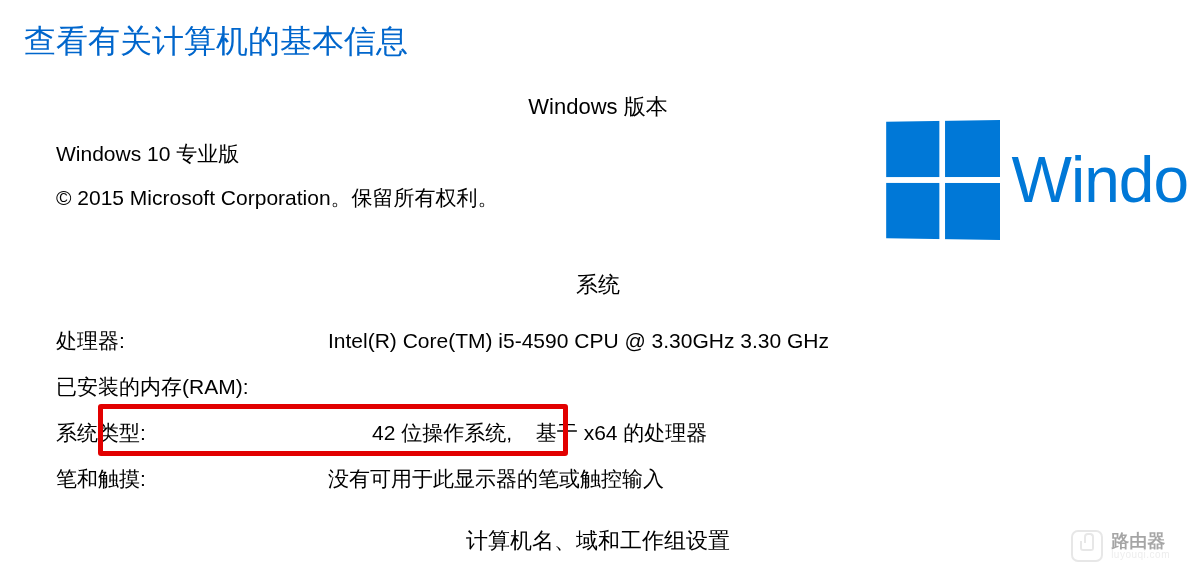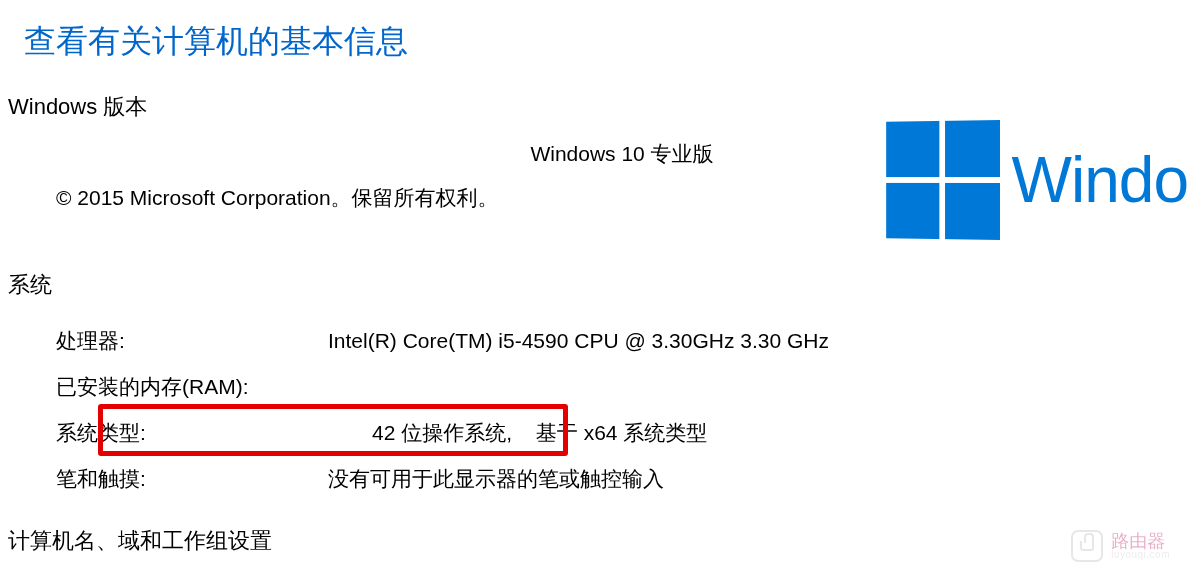--- a/index.html
+++ b/index.html
@@ -15,27 +15,27 @@
     }
     .page-title {
       color: #0066cc;
       font-size: 32px;
       font-weight: 400;
       padding: 20px 0 10px 24px;
     }
     .section-heading {
       font-size: 22px;
       padding: 18px 0 18px 8px;
+      text-align: center;
     }
     .indent-block {
       padding-left: 56px;
     }
     .edition {
       margin-bottom: 16px;
-      text-align: center;
     }
     .copyright {
       margin-bottom: 10px;
       margin-top: 16px;
     }
     .logo-block {
       position: absolute;
       top: 120px;
       right: 0;
       display: flex;
@@ -115,21 +115,21 @@
     .wm-icon-inner::before{
       content:"";
       position:absolute;
       top:-8px;left:2px;
       width:6px;height:8px;
       border:2px solid #bbb;
       border-bottom:none;
       border-radius:4px 4px 0 0;
     }
     .wm-text { display:flex;flex-direction:column;line-height:1; }
-    .wm-text .big { font-size:18px;color:#be185d;font-weight:400; }
+    .wm-text .big { font-size:18px;color:#000000;font-weight:700; }
     .wm-text .small { font-size:10px;color:#ccc;letter-spacing:0.5px; }
   </style>
 </head>
 <body>
 
 <div class="page-title">查看有关计算机的基本信息</div>
 
 <div class="section-heading">Windows 版本</div>
 <div class="indent-block">
   <div class="edition">Windows 10 专业版</div>
@@ -153,21 +153,21 @@
     <div class="kv-value">Intel(R) Core(TM) i5-4590 CPU @ 3.30GHz   3.30 GHz</div>
   </div>
   <div class="kv-row">
     <div class="kv-label">已安装的内存(RAM):</div>
   </div>
   <div class="kv-row sys-type-row">
     <div class="highlight-box"></div>
     <div class="kv-label">系统类型:</div>
     <div class="kv-value">
       <span class="sys-type-val1">42 位操作系统,</span>
-      <span>基于 x64 系统类型</span>
+      <span>基于 x64 的处理器</span>
     </div>
   </div>
   <div class="kv-row">
     <div class="kv-label">笔和触摸:</div>
     <div class="kv-value">没有可用于此显示器的笔或触控输入</div>
   </div>
 </div>
 
 <div class="section-heading" style="padding-top:24px;">计算机名、域和工作组设置</div>
 

